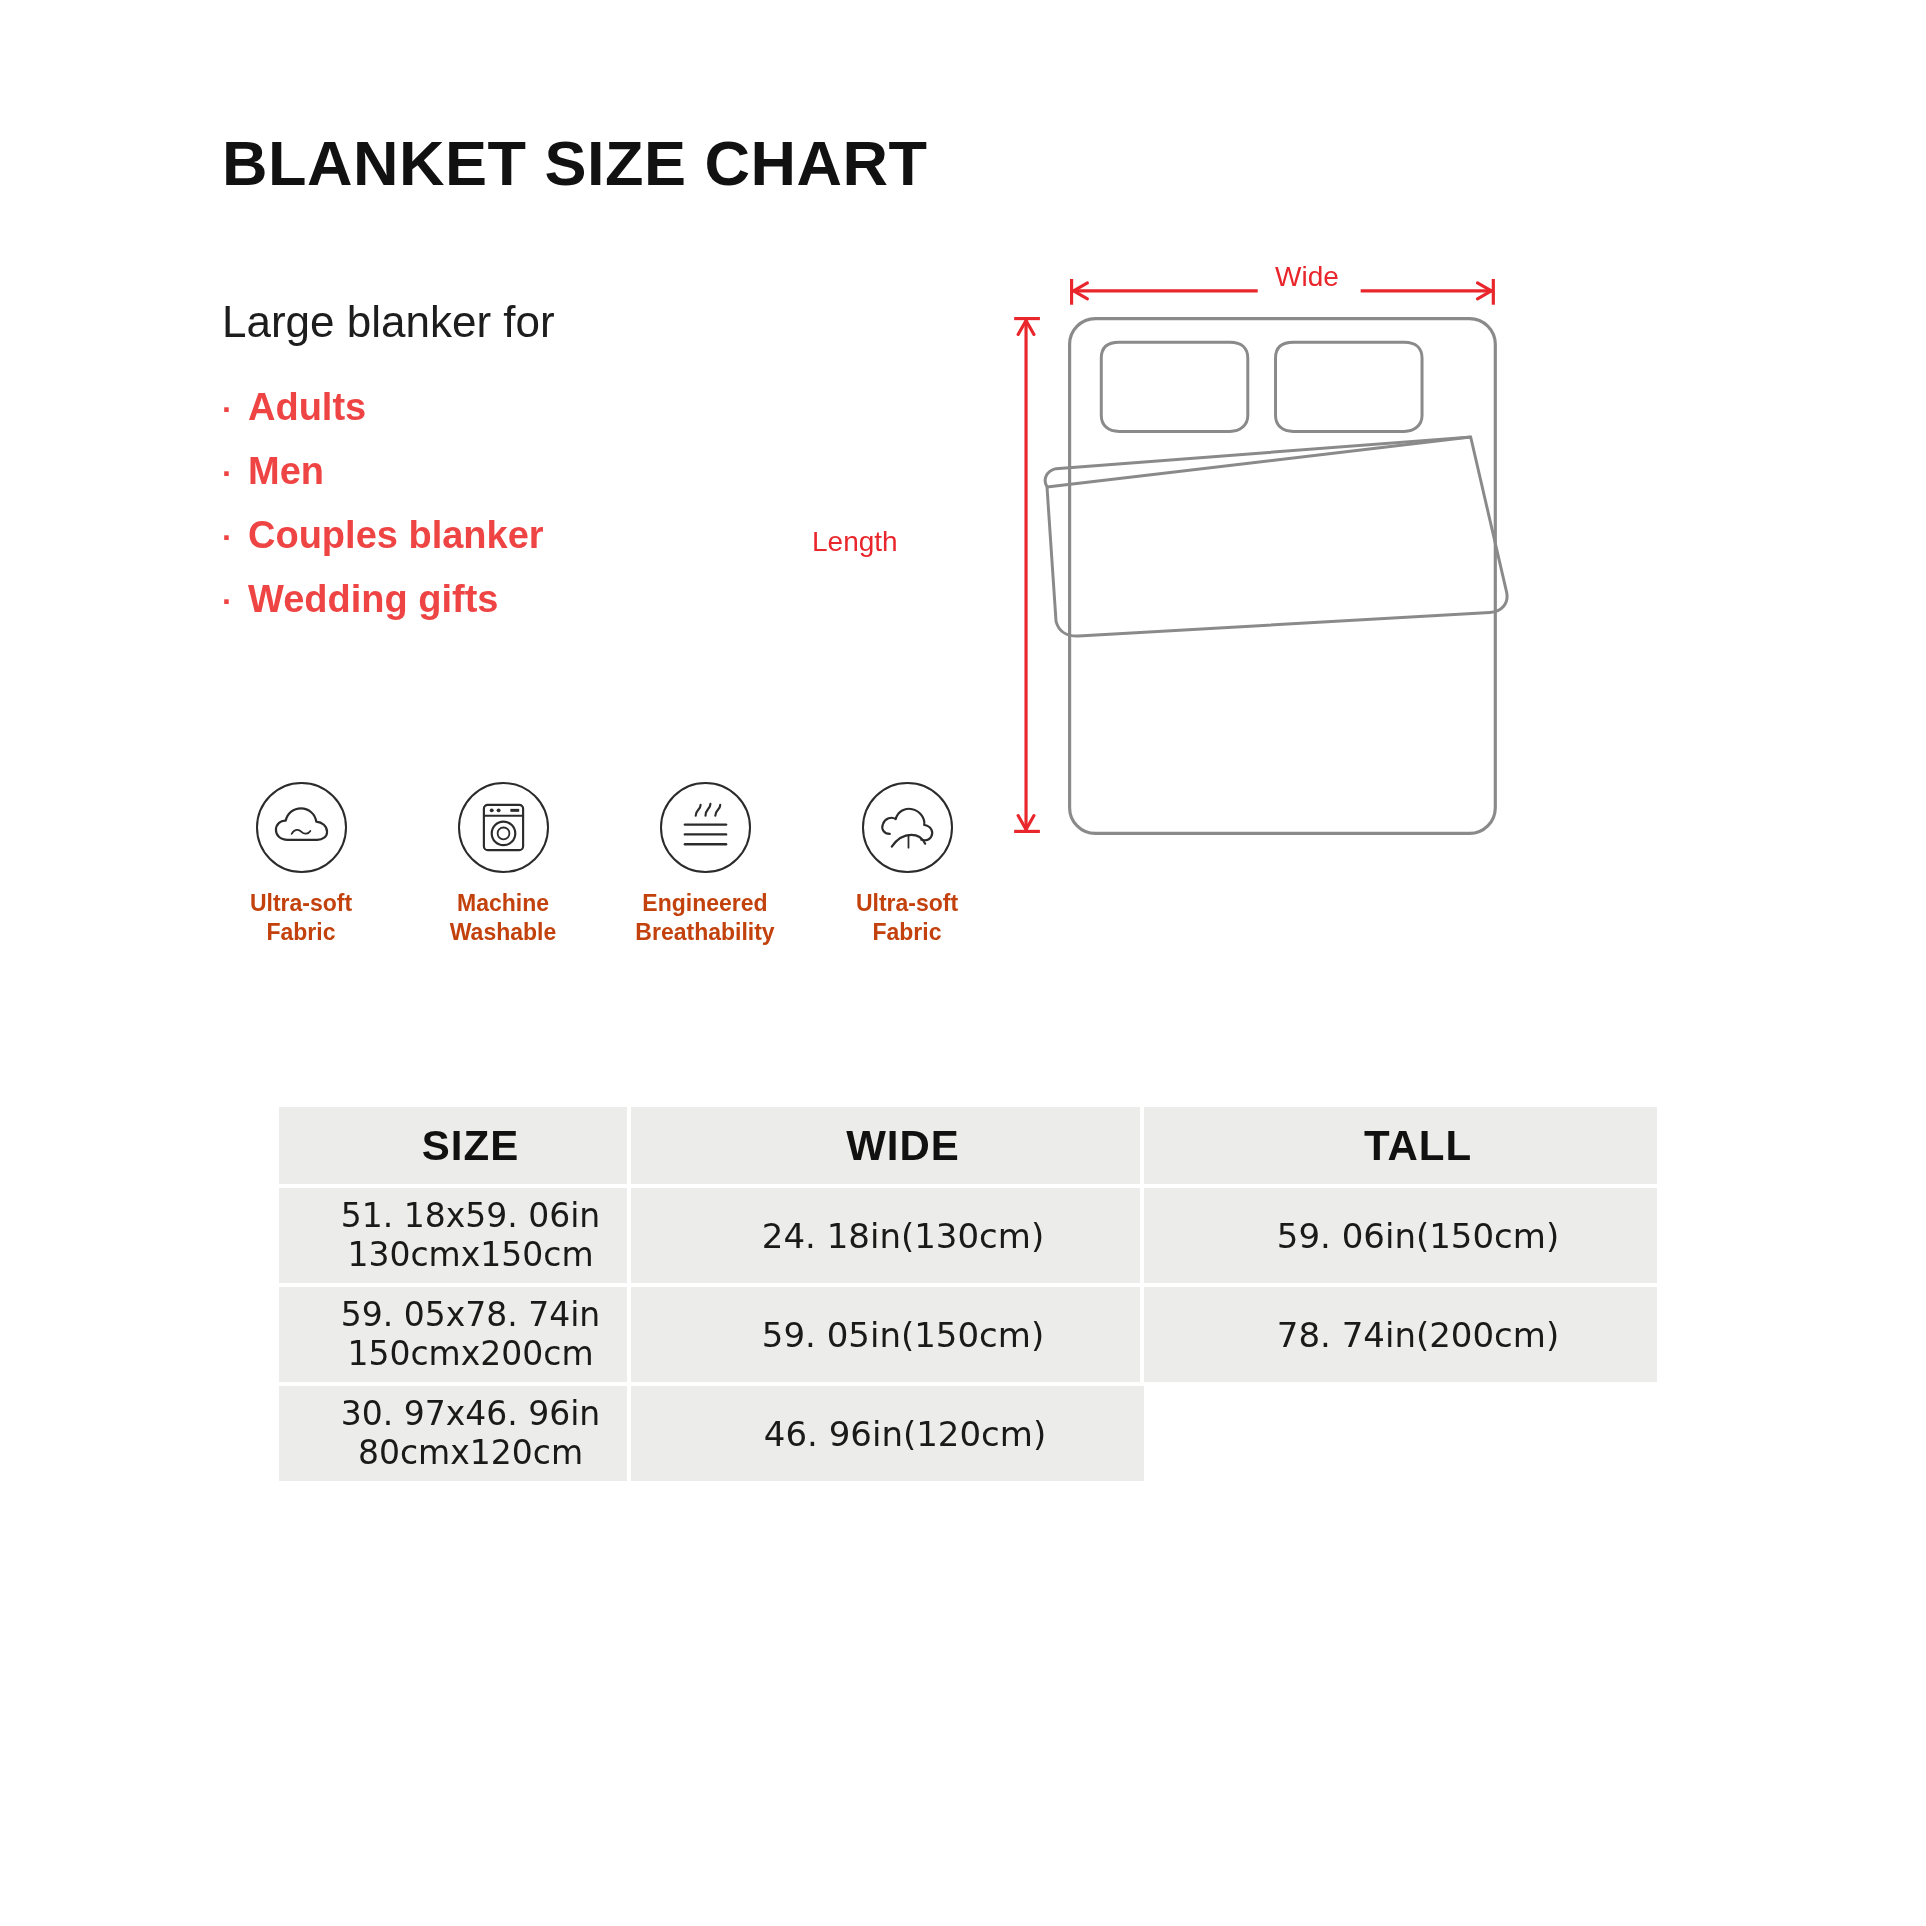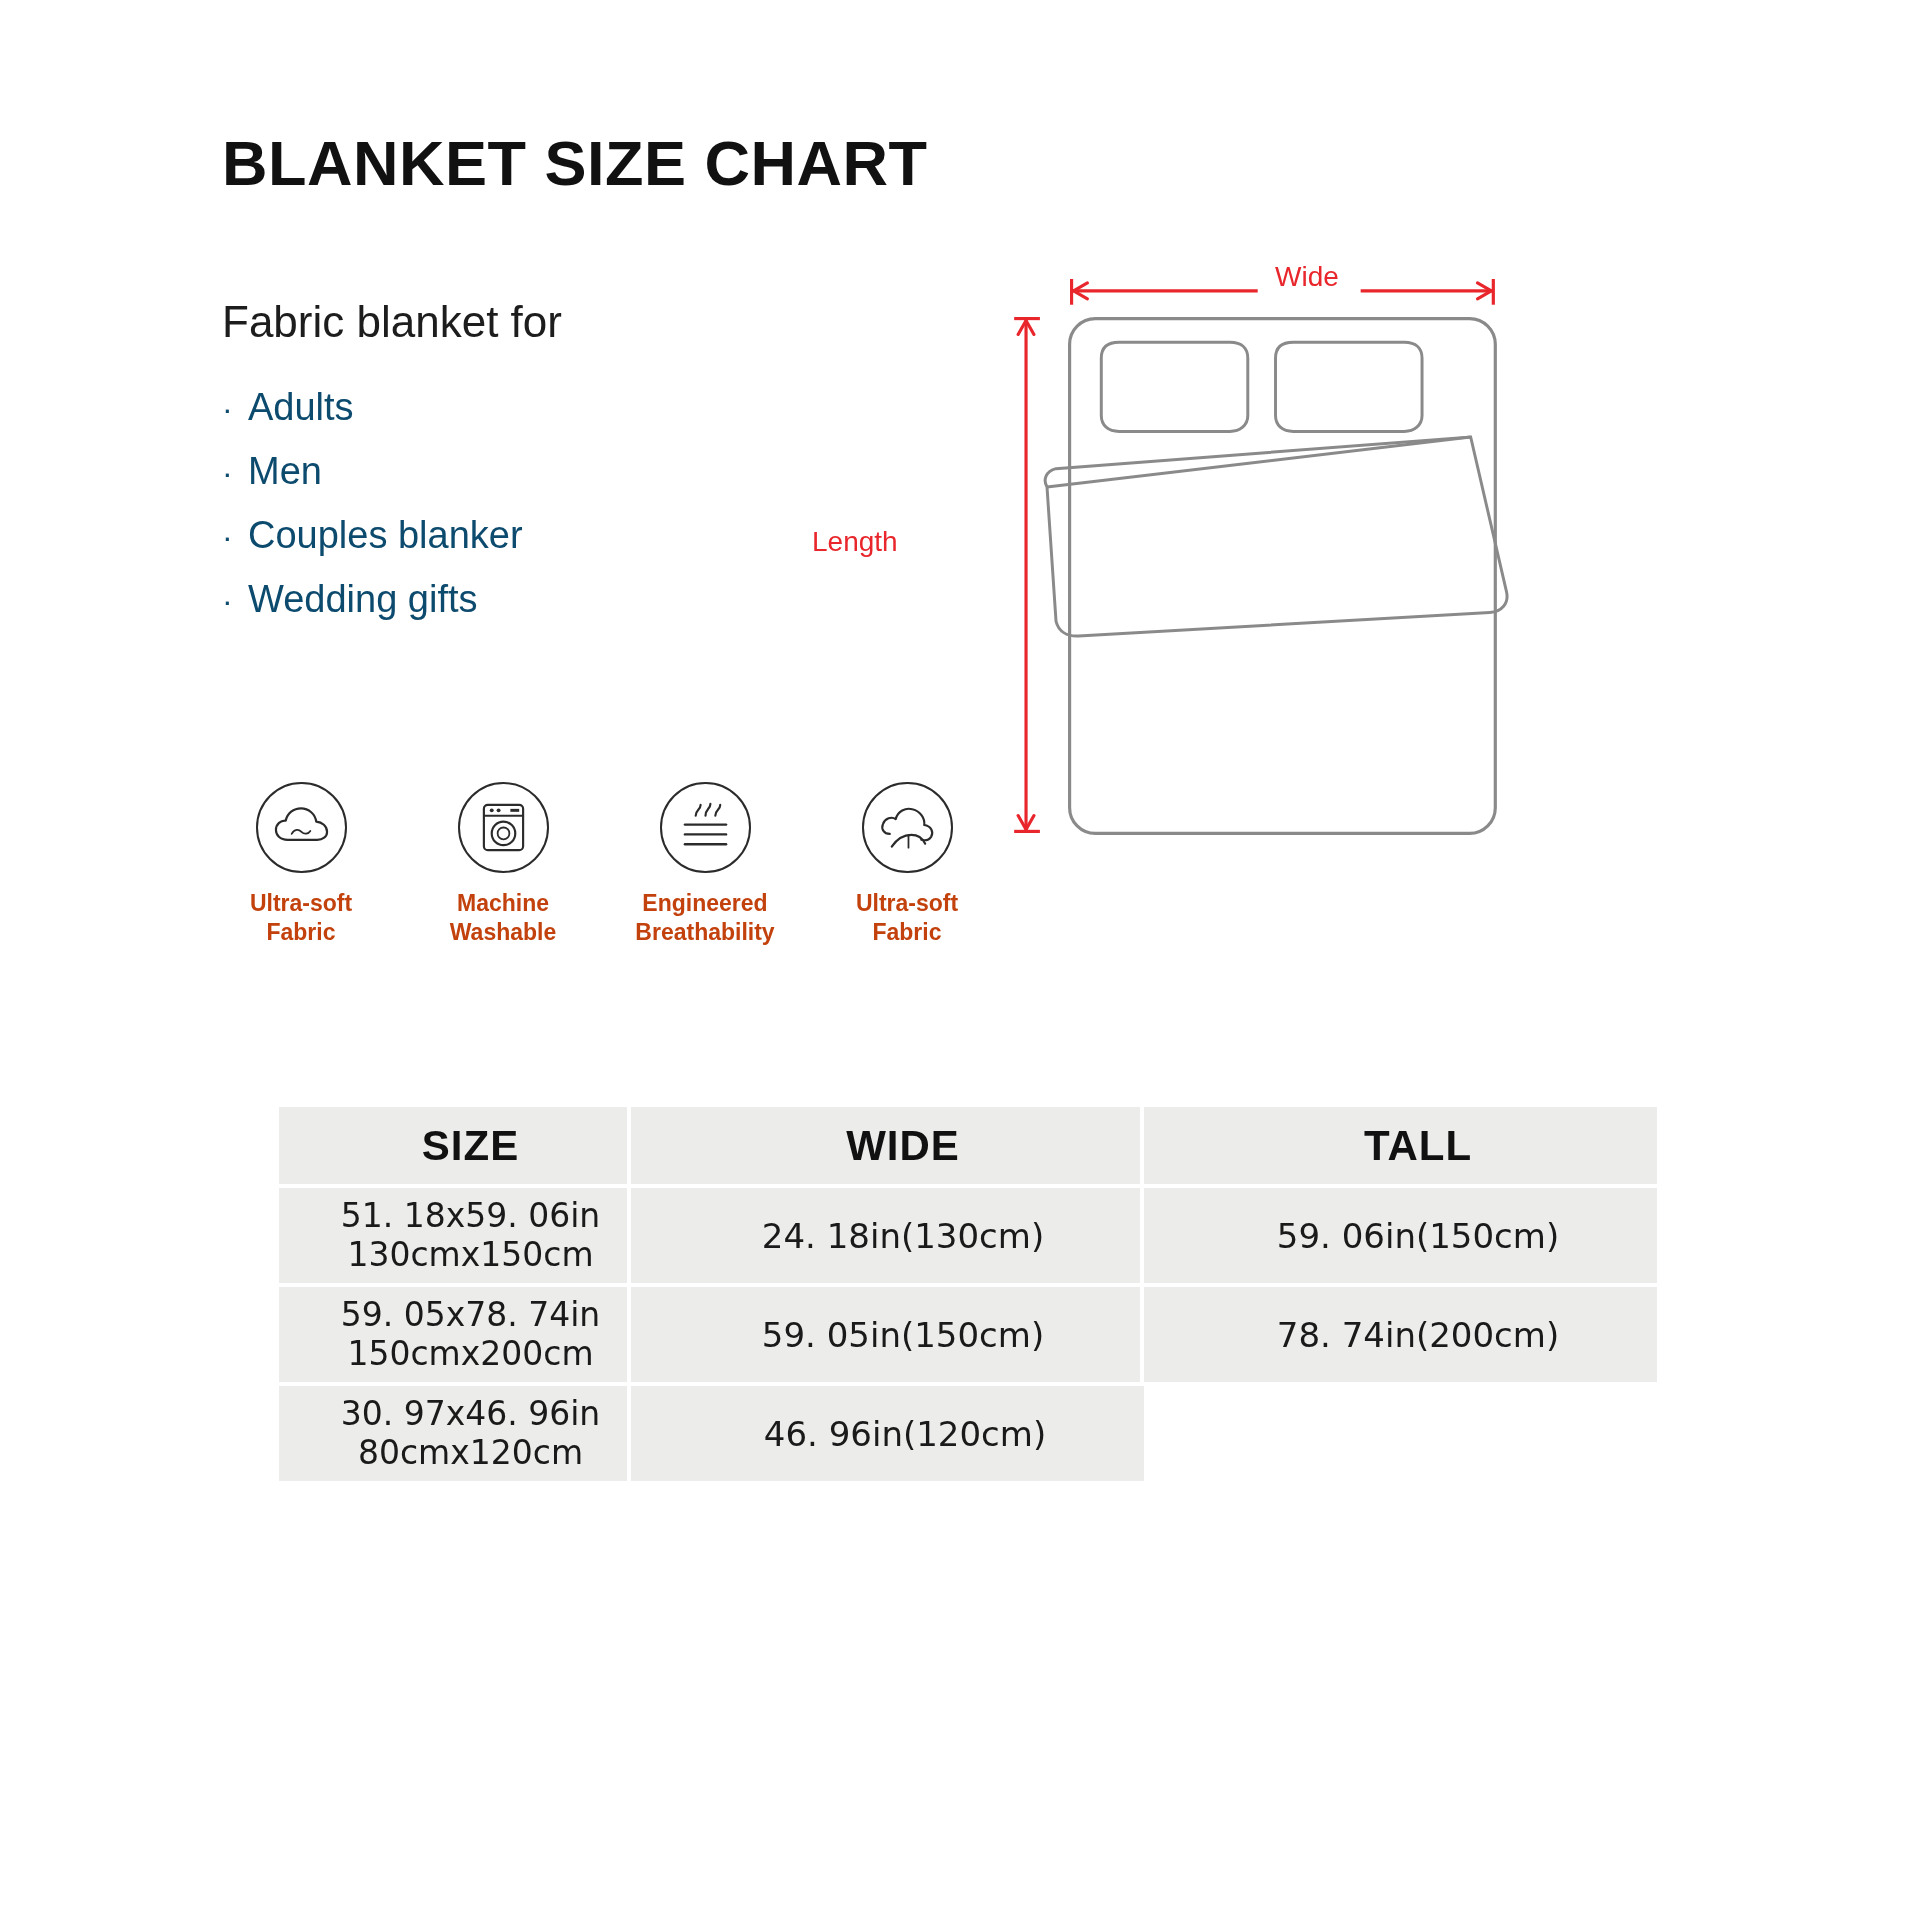--- a/index.html
+++ b/index.html
@@ -43,24 +43,25 @@
     white-space: nowrap;
   }
   .bullets {
     position: absolute;
     left: 222px;
     top: 388px;
     width: 554px;
   }
   .bullet {
     font-size: 38px;
-    color: #0c4a6e;
+    color: #ef4444;
     line-height: 1.0;
     margin-bottom: 26px;
     white-space: nowrap;
+    font-weight: bold;
   }
   .bullet .dot {
     display: inline-block;
     width: 26px;
     font-size: 32px;
     vertical-align: baseline;
   }
 
   
   .features {
@@ -169,21 +170,21 @@
   }
   .sz-line2 { }
 </style>
 </head>
 <body>
 
 <div class="page">
 
   <div class="title">BLANKET SIZE CHART</div>
 
-  <div class="subtitle">Fabric blanket for</div>
+  <div class="subtitle">Large blanker for</div>
 
   <div class="bullets">
     <div class="bullet"><span class="dot">·</span><span>Adults</span></div>
     <div class="bullet"><span class="dot">·</span><span>Men</span></div>
     <div class="bullet"><span class="dot">·</span><span>Couples blanker</span></div>
     <div class="bullet"><span class="dot">·</span><span>Wedding gifts</span></div>
   </div>
 
   <div class="features">
 

